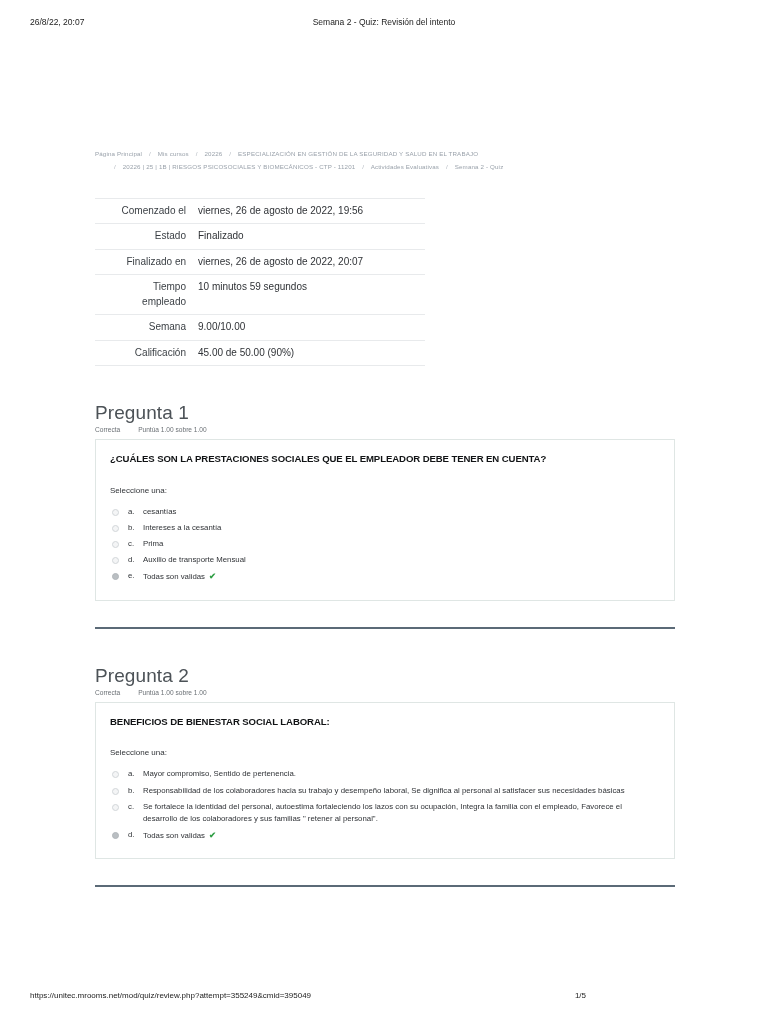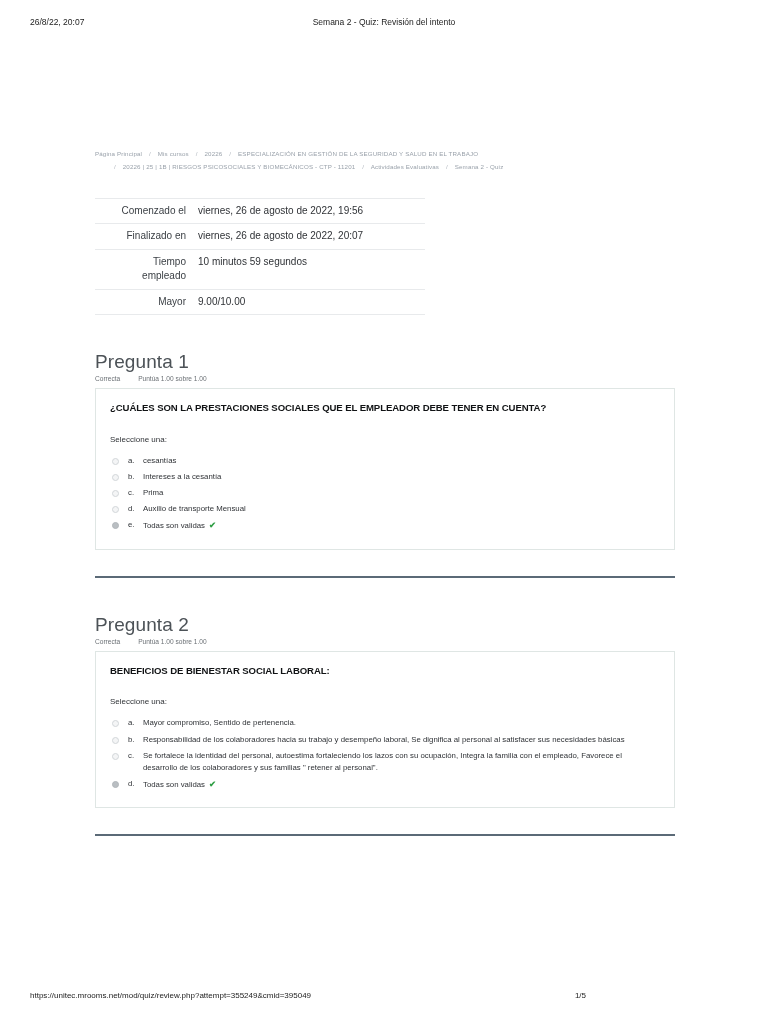--- a/index.html
+++ b/index.html
@@ -229,36 +229,48 @@
   <table class="summary">
     <tbody>
       <tr>
         <td class="label">
           <span>Comenzado el</span>
         </td>
         <td class="value">viernes, 26 de agosto de 2022, 19:56</td>
       </tr>
       <tr>
         <td class="label">
+          <span>Estado</span>
+        </td>
+        <td class="value">Finalizado</td>
+      </tr>
+      <tr>
+        <td class="label">
           <span>Finalizado en</span>
         </td>
         <td class="value">viernes, 26 de agosto de 2022, 20:07</td>
       </tr>
       <tr>
         <td class="label">
           <span>Tiempo</span>
           <span class="lbl-2">empleado</span>
         </td>
         <td class="value">10 minutos 59 segundos</td>
       </tr>
       <tr>
         <td class="label">
-          <span>Mayor</span>
+          <span>Semana</span>
         </td>
         <td class="value">9.00/10.00</td>
+      </tr>
+      <tr>
+        <td class="label">
+          <span>Calificación</span>
+        </td>
+        <td class="value">45.00 de 50.00 (90%)</td>
       </tr>
     </tbody>
   </table>
 
   <section class="question-block">
     <h2 class="q-title">Pregunta 1</h2>
     <div class="q-status-row">
       <span class="q-status">Correcta</span>
       <span class="q-grade">Puntúa 1.00 sobre 1.00</span>
     </div>

